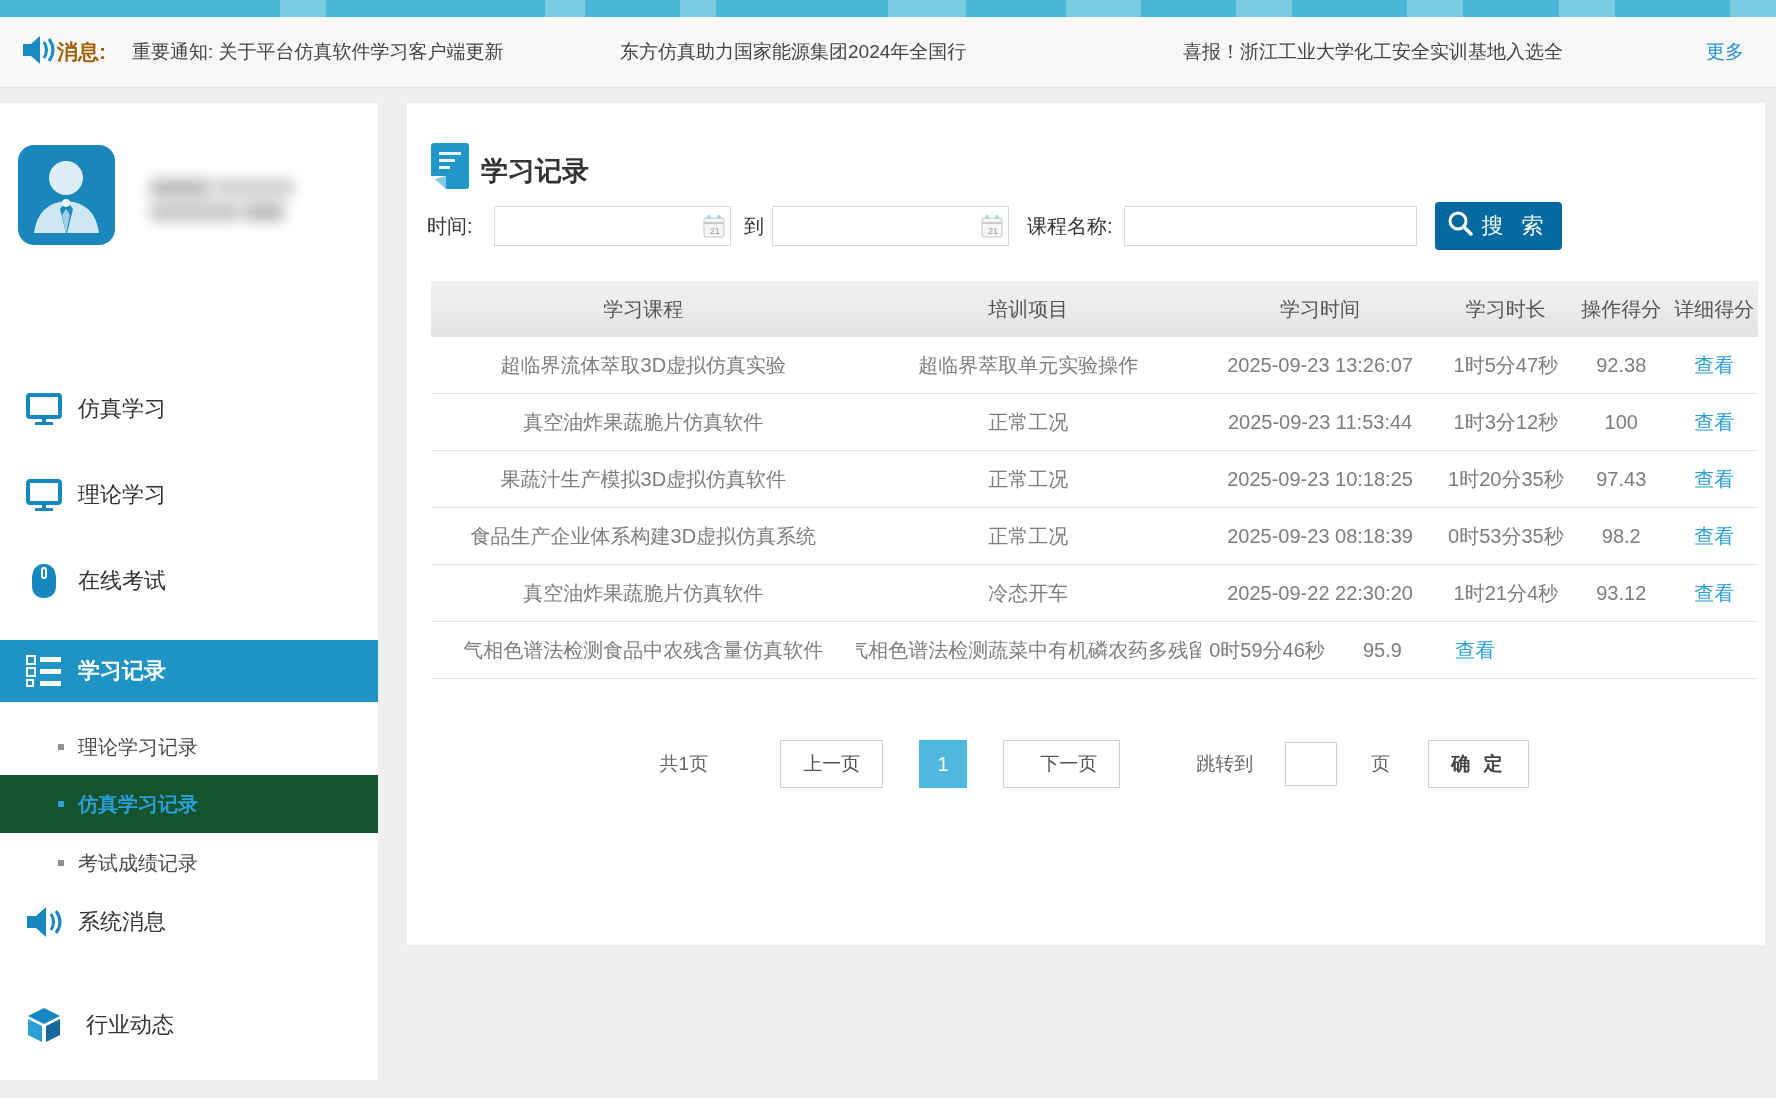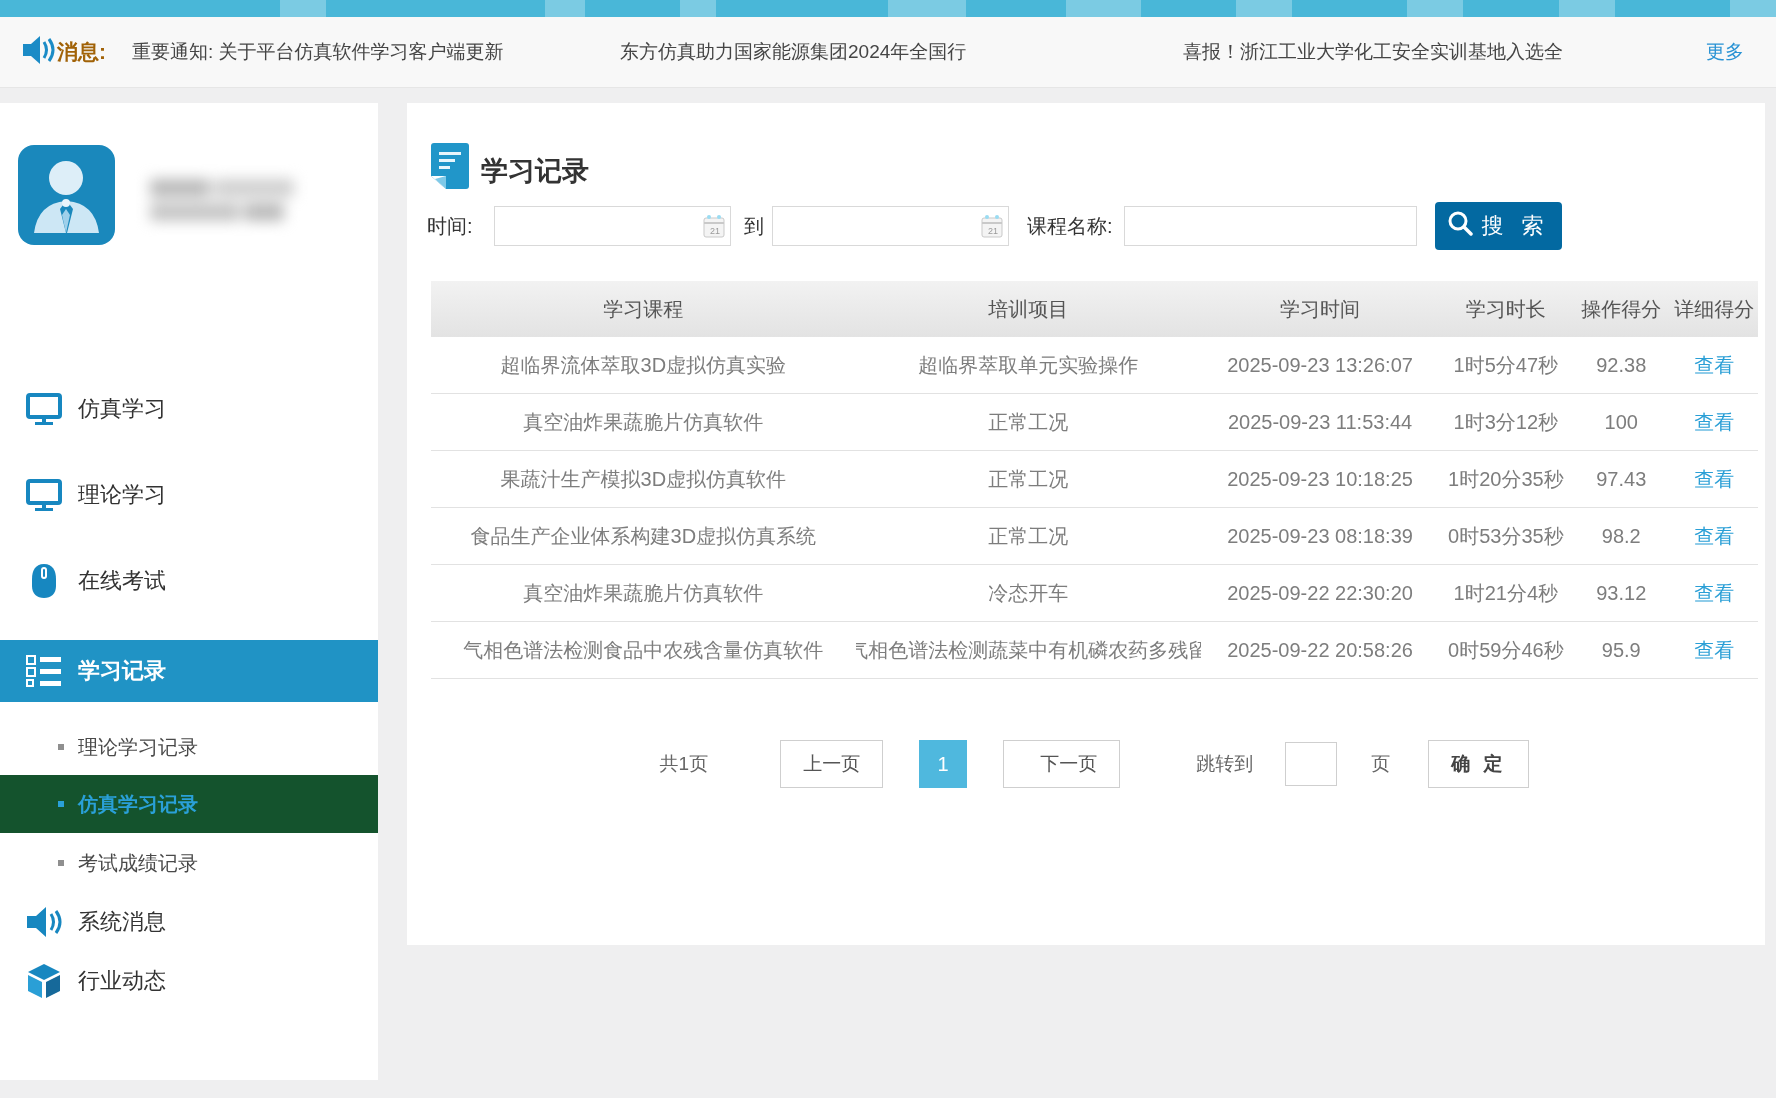--- a/index.html
+++ b/index.html
@@ -208,21 +208,21 @@
       <span class="ic">
         <svg width="36" height="34" viewBox="0 0 36 34">
           <polygon points="1,11 10,11 20,2 20,32 10,23 1,23" fill="#1787c0"></polygon>
           <path d="M25 9 q5 8 0 16" stroke="#1787c0" stroke-width="3" fill="none"></path>
           <path d="M30 6 q8 11 0 22" stroke="#1787c0" stroke-width="3" fill="none"></path>
         </svg>
       </span>
       <span class="lbl">系统消息</span>
     </div>
 
-    <div class="side-item" style="top:835px;">
+    <div class="side-item" style="top:879px;gap:8px;">
       <span class="ic">
         <svg width="34" height="36" viewBox="0 0 34 36">
           <polygon points="17,1 33,9 17,17 1,9" fill="#1787c0"></polygon>
           <polygon points="1,12 15,19 15,35 1,28" fill="#2a9fd6"></polygon>
           <polygon points="33,12 19,19 19,35 33,28" fill="#16699a"></polygon>
         </svg>
       </span>
       <span class="lbl">行业动态</span>
     </div>
   </div>
@@ -323,21 +323,20 @@
         <div class="cell c1">真空油炸果蔬脆片仿真软件</div>
         <div class="cell c2">冷态开车</div>
         <div class="cell c3">2025-09-22 22:30:20</div>
         <div class="cell c4">1时21分4秒</div>
         <div class="cell c5">93.12</div>
         <div class="cell c6 view-link">查看</div>
       </div>
       <div class="tbl-row tbl-body-row">
         <div class="cell c1">气相色谱法检测食品中农残含量仿真软件</div>
         <div class="cell c2">气相色谱法检测蔬菜中有机磷农药多残留</div>
-        <div class="cell c3">2025-09-22 20:58:26</div>
         <div class="cell c4">0时59分46秒</div>
         <div class="cell c5">95.9</div>
         <div class="cell c6 view-link">查看</div>
       </div>
     </div>
 
     <div class="pager">
       <span class="pg-total">共1页</span>
       <button class="pg-btn">上一页</button>
       <span class="pg-cur">1</span>

